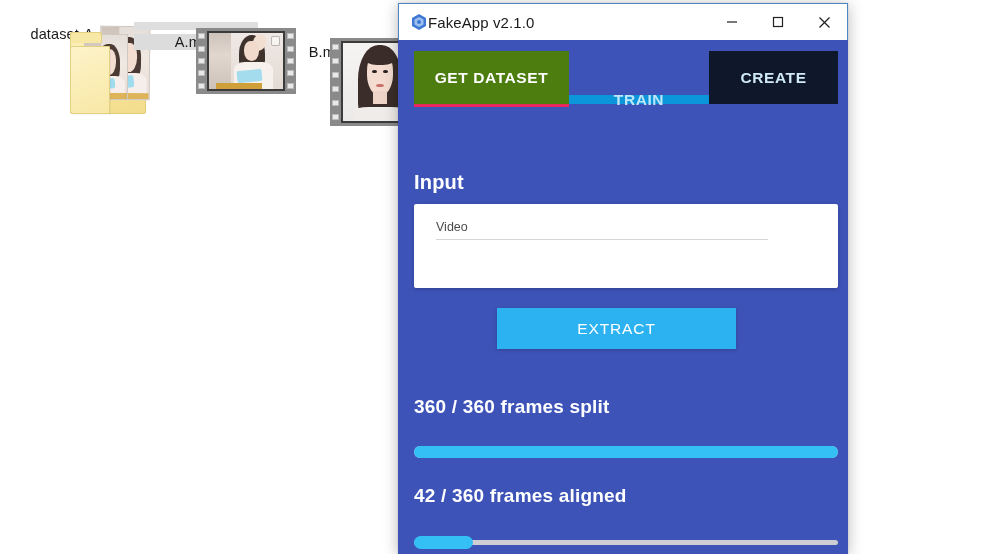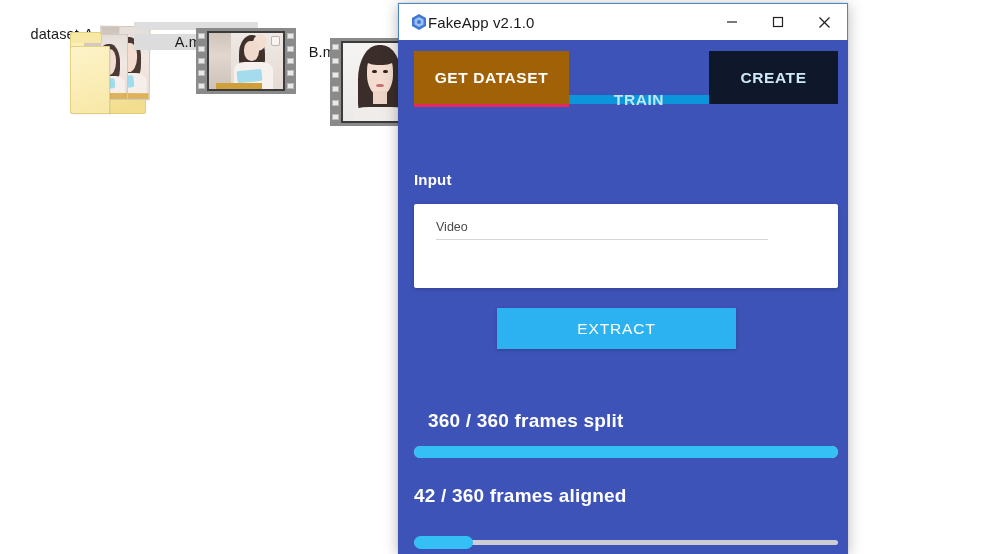--- a/index.html
+++ b/index.html
@@ -352,36 +352,36 @@
     flex: 0 0 auto;
     display: flex;
     align-items: center;
     justify-content: center;
     font-size: 15.5px;
     font-weight: bold;
     letter-spacing: .6px;
     position: relative;
     box-sizing: border-box;
   }
-  .tab.t0 { width: 155px; background: #a16207; color: #ffffff; }
+  .tab.t0 { width: 155px; background: #4d7c0f; color: #ffffff; }
   .tab.t1 { width: 140px; background: #0b96db; color: #bfe6f8; margin-top: 44px; }
   .tab.t2 { width: 129px; background: #0f172a; color: #cfe9f8; }
   .tab.active::after {
     content: "";
     position: absolute;
     left: 0; right: 0; bottom: -3px;
     height: 3px;
     background: #e8275c;
   }
 
   
   #input-heading {
     position: absolute;
     left: 15px; top: 131px;
-    font-size: 15px;
+    font-size: 20px;
     font-weight: bold;
     color: #ffffff;
     letter-spacing: .2px;
   }
   #input-card {
     position: absolute;
     left: 15px; top: 164px;
     width: 424px;
     height: 84px;
     background: #ffffff;
@@ -426,21 +426,21 @@
 
   
   .progress-label {
     position: absolute;
     left: 15px;
     font-size: 19px;
     font-weight: bold;
     color: #ffffff;
     letter-spacing: .2px;
   }
-  #split-label { top: 370px; margin-left: 14px; }
+  #split-label { top: 356px; }
   #aligned-label { top: 445px; }
 
   .progress-track {
     position: absolute;
     left: 15px;
     width: 424px;
     height: 5px;
     background: #cdcdd3;
     border-radius: 4px;
   }

